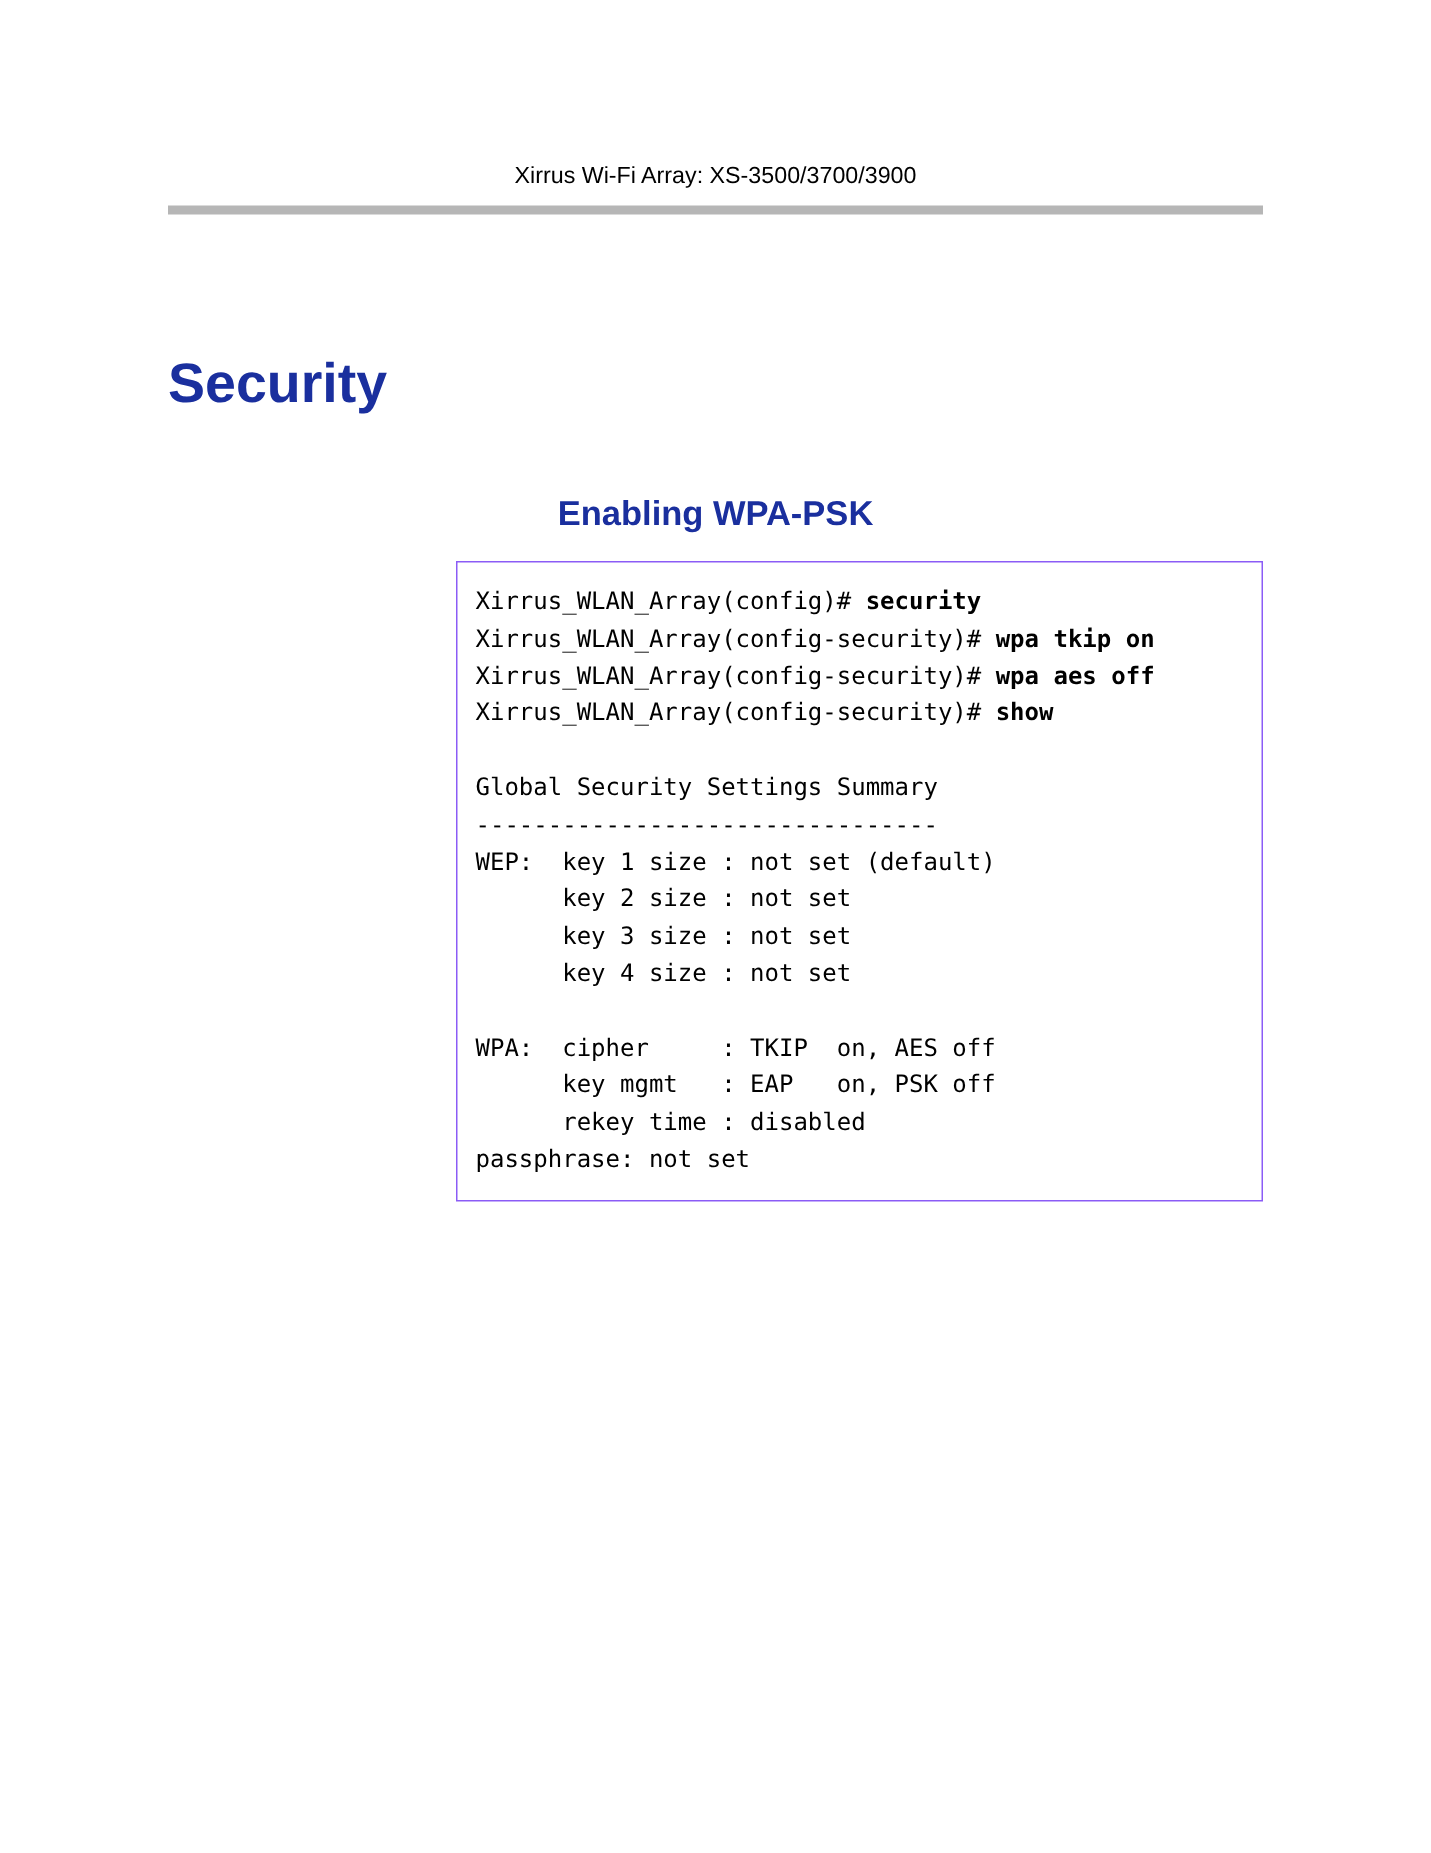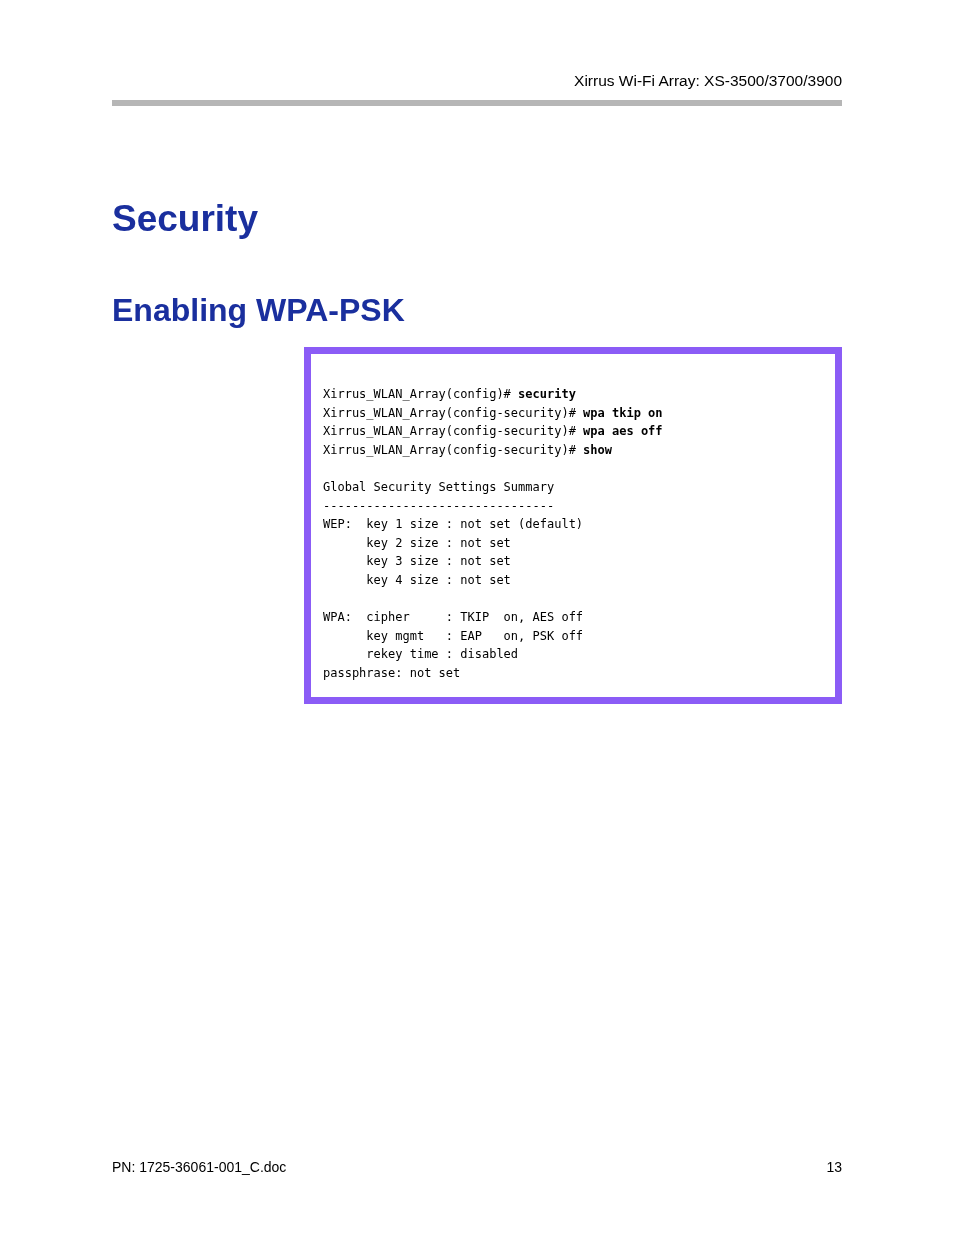--- a/index.html
+++ b/index.html
@@ -4,60 +4,62 @@
 <style>
   * { box-sizing: border-box; margin: 0; padding: 0; }
   html, body { width: 954px; height: 1235px; background: #fff; font-family: Georgia, "Times New Roman", serif; color: #000; }
   .page {
     width: 954px;
     height: 1235px;
     position: relative;
     padding: 72px 112px 60px 112px;
   }
   .header-right {
-    text-align: right;
+    text-align: center;
     font-family: Verdana, Arial, sans-serif;
     font-size: 15.5px;
     color: #000;
     margin-bottom: 10px;
+    margin-top: 37px;
   }
   .hr-bar {
     height: 6px;
     background: #b6b6b6;
     width: 100%;
   }
   .chapter-title {
     font-family: Verdana, Arial, sans-serif;
     font-weight: bold;
     color: #1a2f9e;
     font-size: 37px;
     margin-top: 92px;
     margin-bottom: 52px;
   }
   .section-title {
     font-family: Verdana, Arial, sans-serif;
     font-weight: bold;
     color: #1a2f9e;
-    font-size: 32px;
+    font-size: 23px;
     margin-bottom: 18px;
+    text-align: center;
   }
   .body-text {
     font-family: "Palatino Linotype", "Book Antiqua", Georgia, serif;
     font-size: 18.5px;
     line-height: 1.35;
     margin-left: 192px;
     margin-bottom: 16px;
     color: #000;
   }
   .code-box {
     margin-left: 192px;
-    border: 7px solid #8b5cf6;
-    padding: 31px 12px 14px 12px;
+    border: 1px solid #8b5cf6;
+    padding: 14px 12px 14px 12px;
     font-family: Consolas, "Lucida Console", Menlo, monospace;
-    font-size: 12px;
+    font-size: 16px;
     line-height: 1.55;
     white-space: pre;
     overflow: hidden;
   }
   .code-box .bold { font-weight: bold; }
   .footer {
     position: absolute;
     bottom: 60px;
     left: 112px;
     right: 112px;
@@ -91,18 +93,14 @@
 <span>WEP:  key 1 size : not set (default)</span>
 <span>      key 2 size : not set</span>
 <span>      key 3 size : not set</span>
 <span>      key 4 size : not set</span>
 <span></span>
 <span>WPA:  cipher     : TKIP  on, AES off</span>
 <span>      key mgmt   : EAP   on, PSK off</span>
 <span>      rekey time : disabled</span>
 <span>passphrase: not set</span></div>
 
-  <div class="footer">
-    <span>PN: 1725-36061-001_C.doc</span>
-    <span>13</span>
-  </div>
 
 </div>
 
 </body></html>

